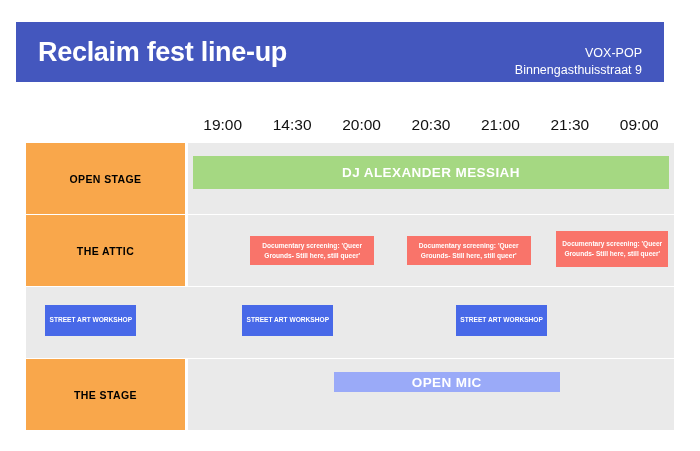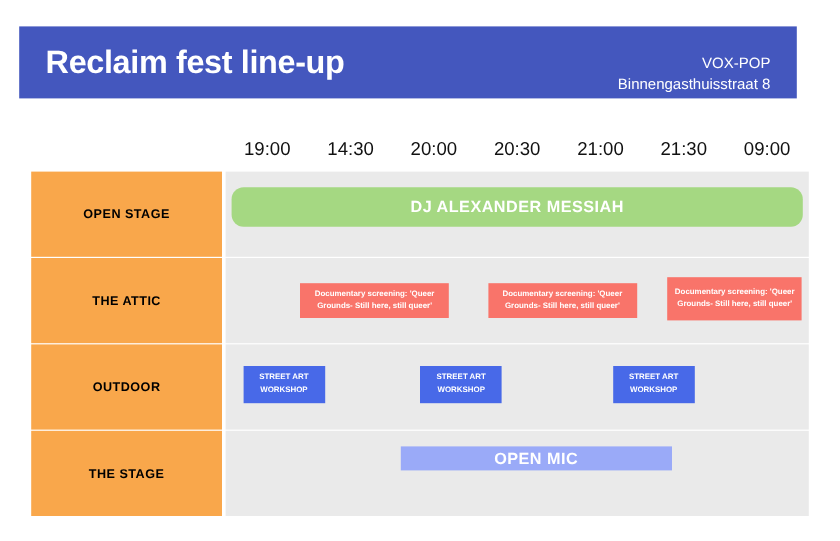--- a/index.html
+++ b/index.html
@@ -128,57 +128,54 @@
     letter-spacing:0.4px;
   }
 </style>
 </head>
 <body>
 
 <div class="header">
   <div class="header-title">Reclaim fest line-up</div>
   <div class="header-venue">
     <div>VOX-POP</div>
-    <div>Binnengasthuisstraat 8</div>
+    <div>Binnengasthuisstraat 9</div>
   </div>
 </div>
 
 <div class="time-axis" id="time-axis">
     <div class="time-label">19:00</div>
     <div class="time-label">14:30</div>
     <div class="time-label">20:00</div>
     <div class="time-label">20:30</div>
     <div class="time-label">21:00</div>
     <div class="time-label">21:30</div>
     <div class="time-label">09:00</div>
   </div>
 
 <div class="schedule" id="schedule">
     <div class="row">
       <div class="stage-cell">
         <div class="stage-label">OPEN STAGE</div>
       </div>
       <div class="track">
-        <div class="event green" style="left: 1%; width: 98%; top: 13px; height: 33px; border-radius: 10px;">DJ ALEXANDER MESSIAH</div>
+        <div class="event green" style="left: 1%; width: 98%; top: 13px; height: 33px;">DJ ALEXANDER MESSIAH</div>
       </div>
     </div>
     <div class="row">
       <div class="stage-cell">
         <div class="stage-label">THE ATTIC</div>
       </div>
       <div class="track">
         <div class="event red" style="left: 12.8%; width: 25.5%; top: 21px; height: 29px;">Documentary screening: 'Queer Grounds- Still here, still queer'</div>
         <div class="event red" style="left: 45%; width: 25.5%; top: 21px; height: 29px;">Documentary screening: 'Queer Grounds- Still here, still queer'</div>
         <div class="event red" style="left: 75.8%; width: 23%; top: 16px; height: 36px;">Documentary screening: 'Queer Grounds- Still here, still queer'</div>
       </div>
     </div>
     <div class="row">
-      <div class="stage-cell">
-        <div class="stage-label">OUTDOOR</div>
-      </div>
       <div class="track">
         <div class="event blue" style="left: 3%; width: 14%; top: 18px; height: 31px;">STREET ART WORKSHOP</div>
         <div class="event blue" style="left: 33.4%; width: 14%; top: 18px; height: 31px;">STREET ART WORKSHOP</div>
         <div class="event blue" style="left: 66.4%; width: 14%; top: 18px; height: 31px;">STREET ART WORKSHOP</div>
       </div>
     </div>
     <div class="row">
       <div class="stage-cell">
         <div class="stage-label">THE STAGE</div>
       </div>

